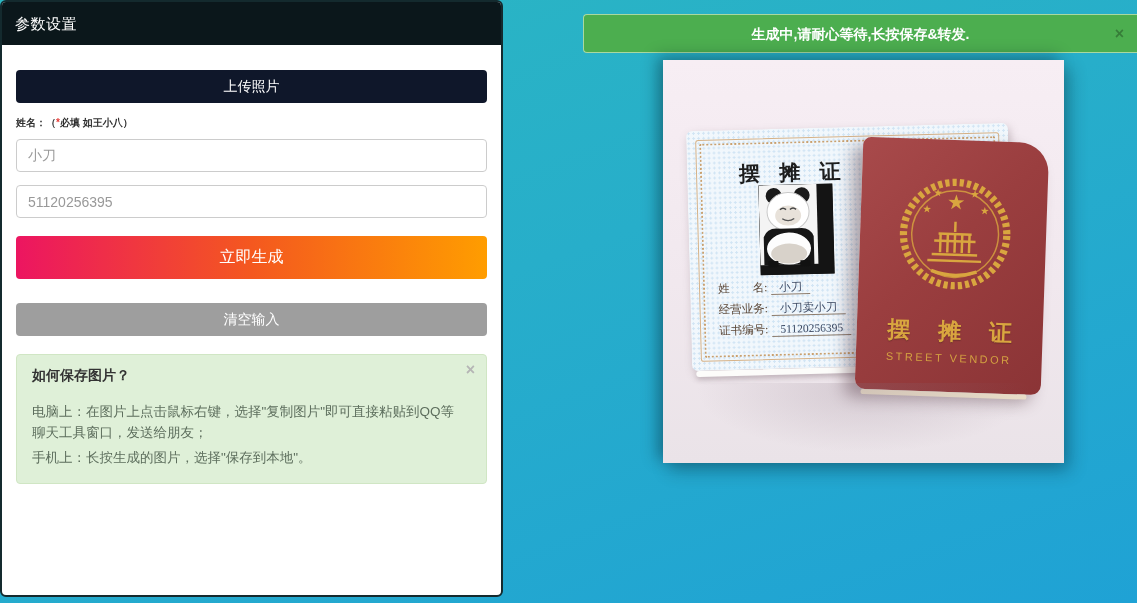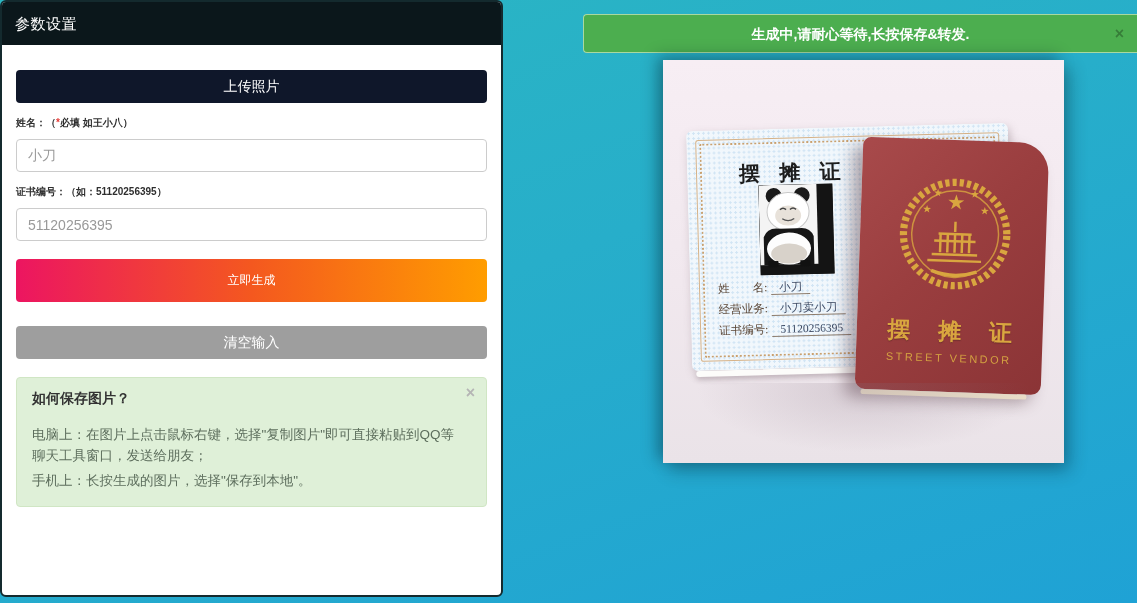--- a/index.html
+++ b/index.html
@@ -16,21 +16,21 @@
   .panel-body { padding:12px 14px 0 14px; }
 
   .btn { display:block; width:100%; border:none; border-radius:4px; color:#fff;
          cursor:pointer; font-family:inherit; text-align:center; }
   .btn-upload { height:33px; background:#0f172a; font-size:14px; margin-top:13px; }
   .form-group { margin-top:13px; }
   .form-group label { display:block; font-size:10px; font-weight:bold; color:#2e2e2e; margin-bottom:9px; }
   .req { color:#e53935; }
   .input { display:block; width:100%; height:33px; border:1px solid #ccc; border-radius:4px;
            padding:6px 11px; font-size:14px; color:#999; font-family:inherit; background:#fff; }
-  .btn-generate { height:43px; margin-top:18px; font-size:12px;
+  .btn-generate { height:43px; margin-top:18px; font-size:16px;
                   background:linear-gradient(to right,#ec1561,#f4581f,#ff9d00); }
   .btn-clear { height:33px; margin-top:24px; font-size:14px; background:#9e9e9e; }
 
   .help-alert { position:relative; margin-top:18px; background:#dff0d8;
                 border:1px solid #d0e6c4; border-radius:4px; padding:12px 30px 10px 15px; }
   .help-title { font-size:14px; font-weight:bold; color:#333; margin-bottom:17px; }
   .help-alert p { font-size:13.5px; color:#5d6e5d; line-height:1.55; margin:4px 0; }
   .alert-close { position:absolute; top:7px; right:11px; font-size:16px; font-weight:bold;
                  color:#b5b5b5; cursor:pointer; line-height:1; }
 
@@ -101,21 +101,20 @@
 
       <button class="btn btn-upload">上传照片</button>
 
       <div class="form-group">
         <label><span>姓名：（</span><span class="req">*</span><span>必填 如王小八）</span></label>
         <input class="input" type="text" value="小刀" style="">
       </div>
 
 
       <div class="form-group">
-        <label><span>证书编号：（如：51120256395）</span></label>
         <input class="input" type="text" value="51120256395" style="">
       </div>
 
       <button class="btn btn-generate">立即生成</button>
       <button class="btn btn-clear">清空输入</button>
 
       <div class="help-alert">
         <span class="alert-close">×</span>
         <div class="help-title">如何保存图片？</div>
         <p>电脑上：在图片上点击鼠标右键，选择"复制图片"即可直接粘贴到QQ等聊天工具窗口，发送给朋友；</p>

